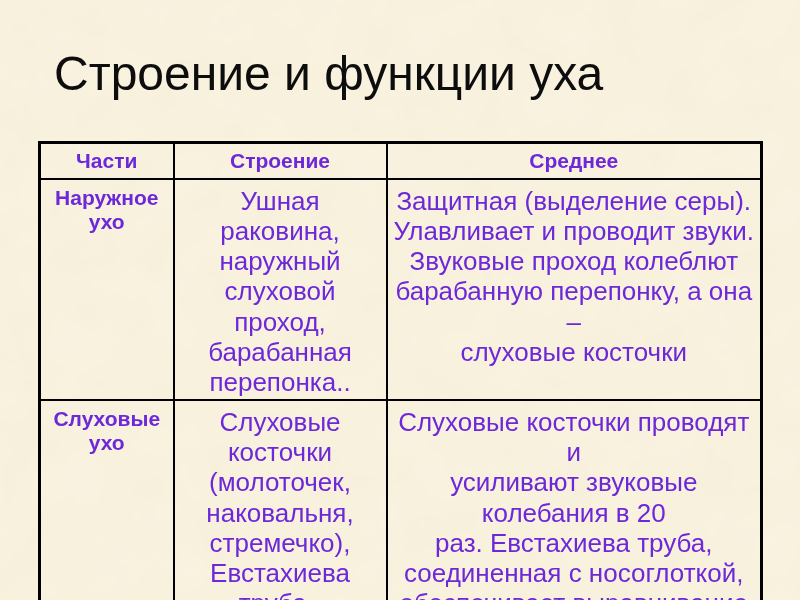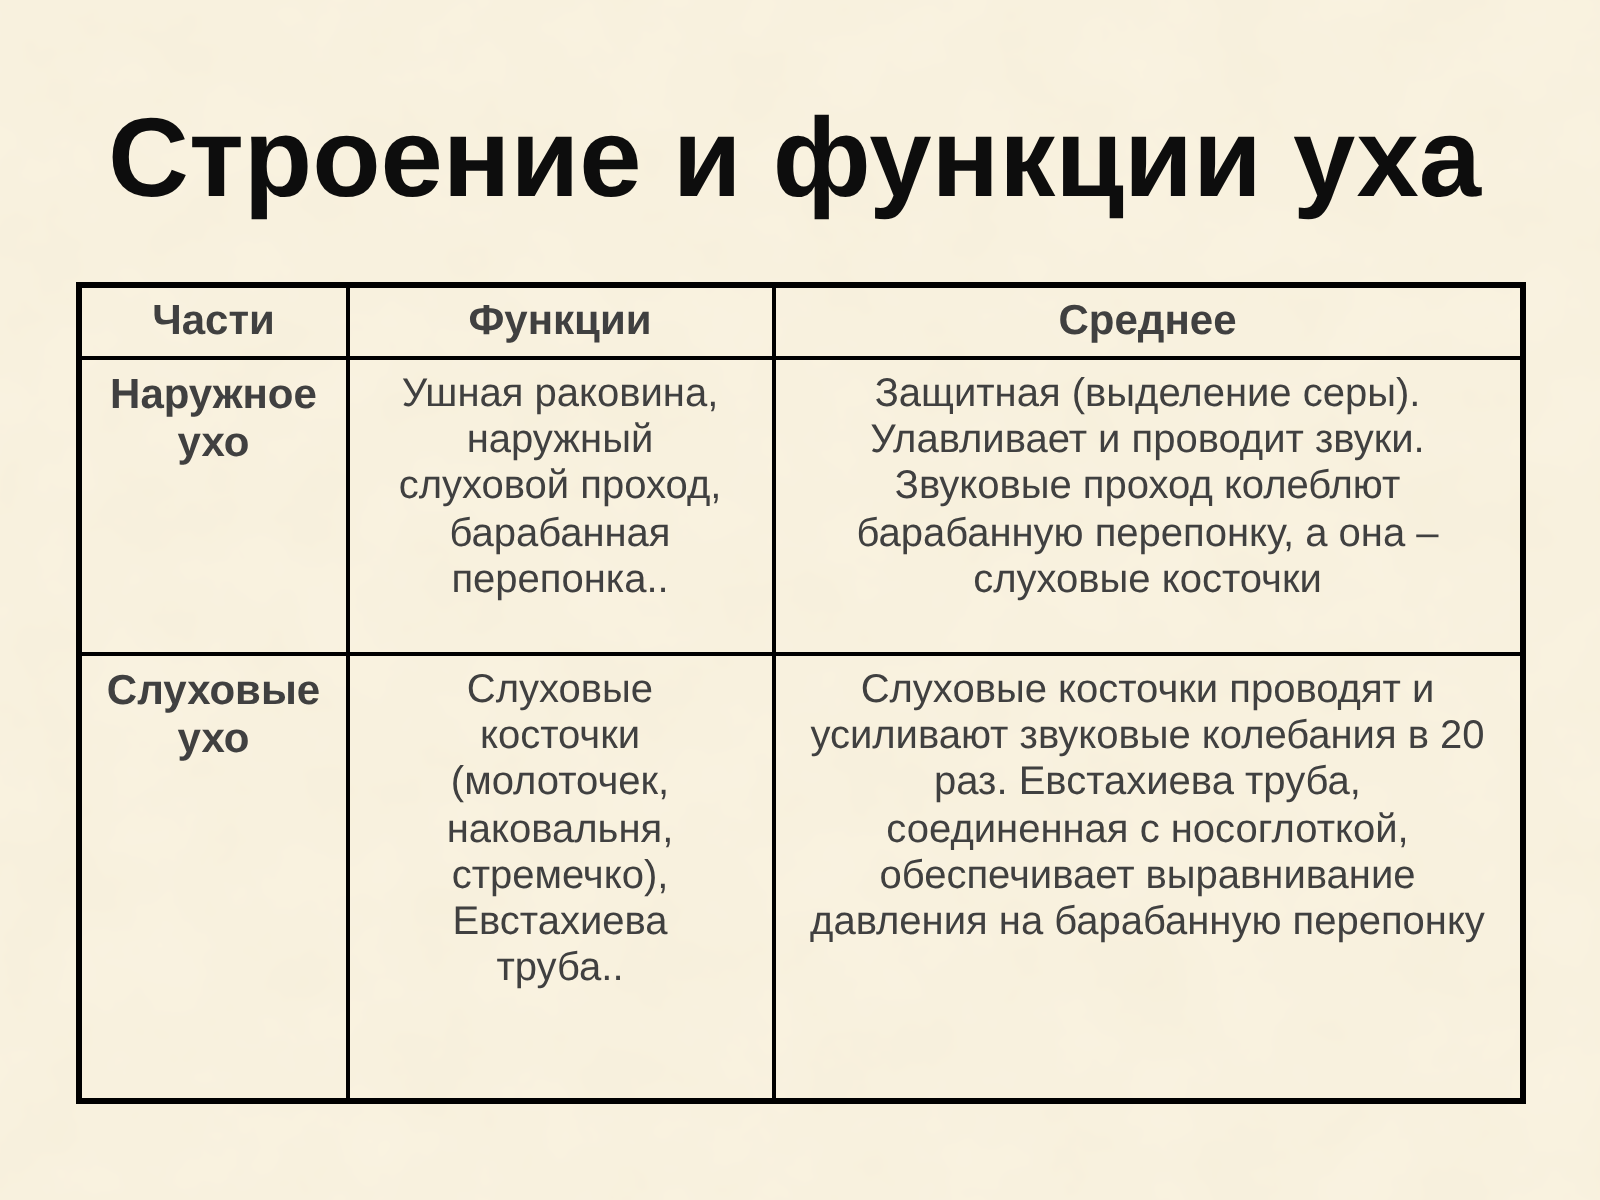--- a/index.html
+++ b/index.html
@@ -21,56 +21,56 @@
     width: 800px;
     height: 600px;
     display: block;
   }
   .slide-title {
     position: absolute;
     left: 54px;
     top: 46px;
     margin: 0;
     font-family: "Liberation Sans", sans-serif;
-    font-size: 56px;
-    font-weight: bold;
+    font-size: 48px;
+    font-weight: normal;
     letter-spacing: 0px;
     color: #0d0d0d;
     white-space: nowrap;
   }
   table.ear-table {
     position: absolute;
     left: 38px;
     top: 141px;
     width: 722px;
     border-collapse: collapse;
     table-layout: fixed;
     border: 3px solid #000000;
     background: transparent;
   }
   table.ear-table th,
   table.ear-table td {
     border: 2px solid #000000;
     text-align: center;
-    color: #404040;
+    color: #6d28d9;
     white-space: pre-line;
     font-family: "Liberation Sans", sans-serif;
     padding: 2px 6px;
     overflow: hidden;
   }
   table.ear-table th {
     vertical-align: middle;
     font-size: 21px;
     font-weight: bold;
     height: 30px;
     line-height: 1.1;
   }
   table.ear-table td {
     vertical-align: top;
-    font-size: 20px;
+    font-size: 26px;
     line-height: 1.16;
     padding-top: 6px;
   }
   table.ear-table td.part-cell {
     font-size: 21px;
     font-weight: bold;
   }
   tr.row-outer { height: 148px; }
   tr.row-middle { height: 223px; }
 </style>
@@ -97,21 +97,21 @@
 
   <table class="ear-table">
     <colgroup>
       <col style="width:134px">
       <col style="width:213px">
       <col style="width:375px">
     </colgroup>
     <tbody>
         <tr class="row-header">
       <th>Части</th>
-      <th>Функции</th>
+      <th>Строение</th>
       <th>Среднее</th>
     </tr>
     <tr class="row-outer">
       <td class="part-cell">Наружное
 ухо</td>
       <td>Ушная раковина,
 наружный
 слуховой проход,
 барабанная
 перепонка..</td>

